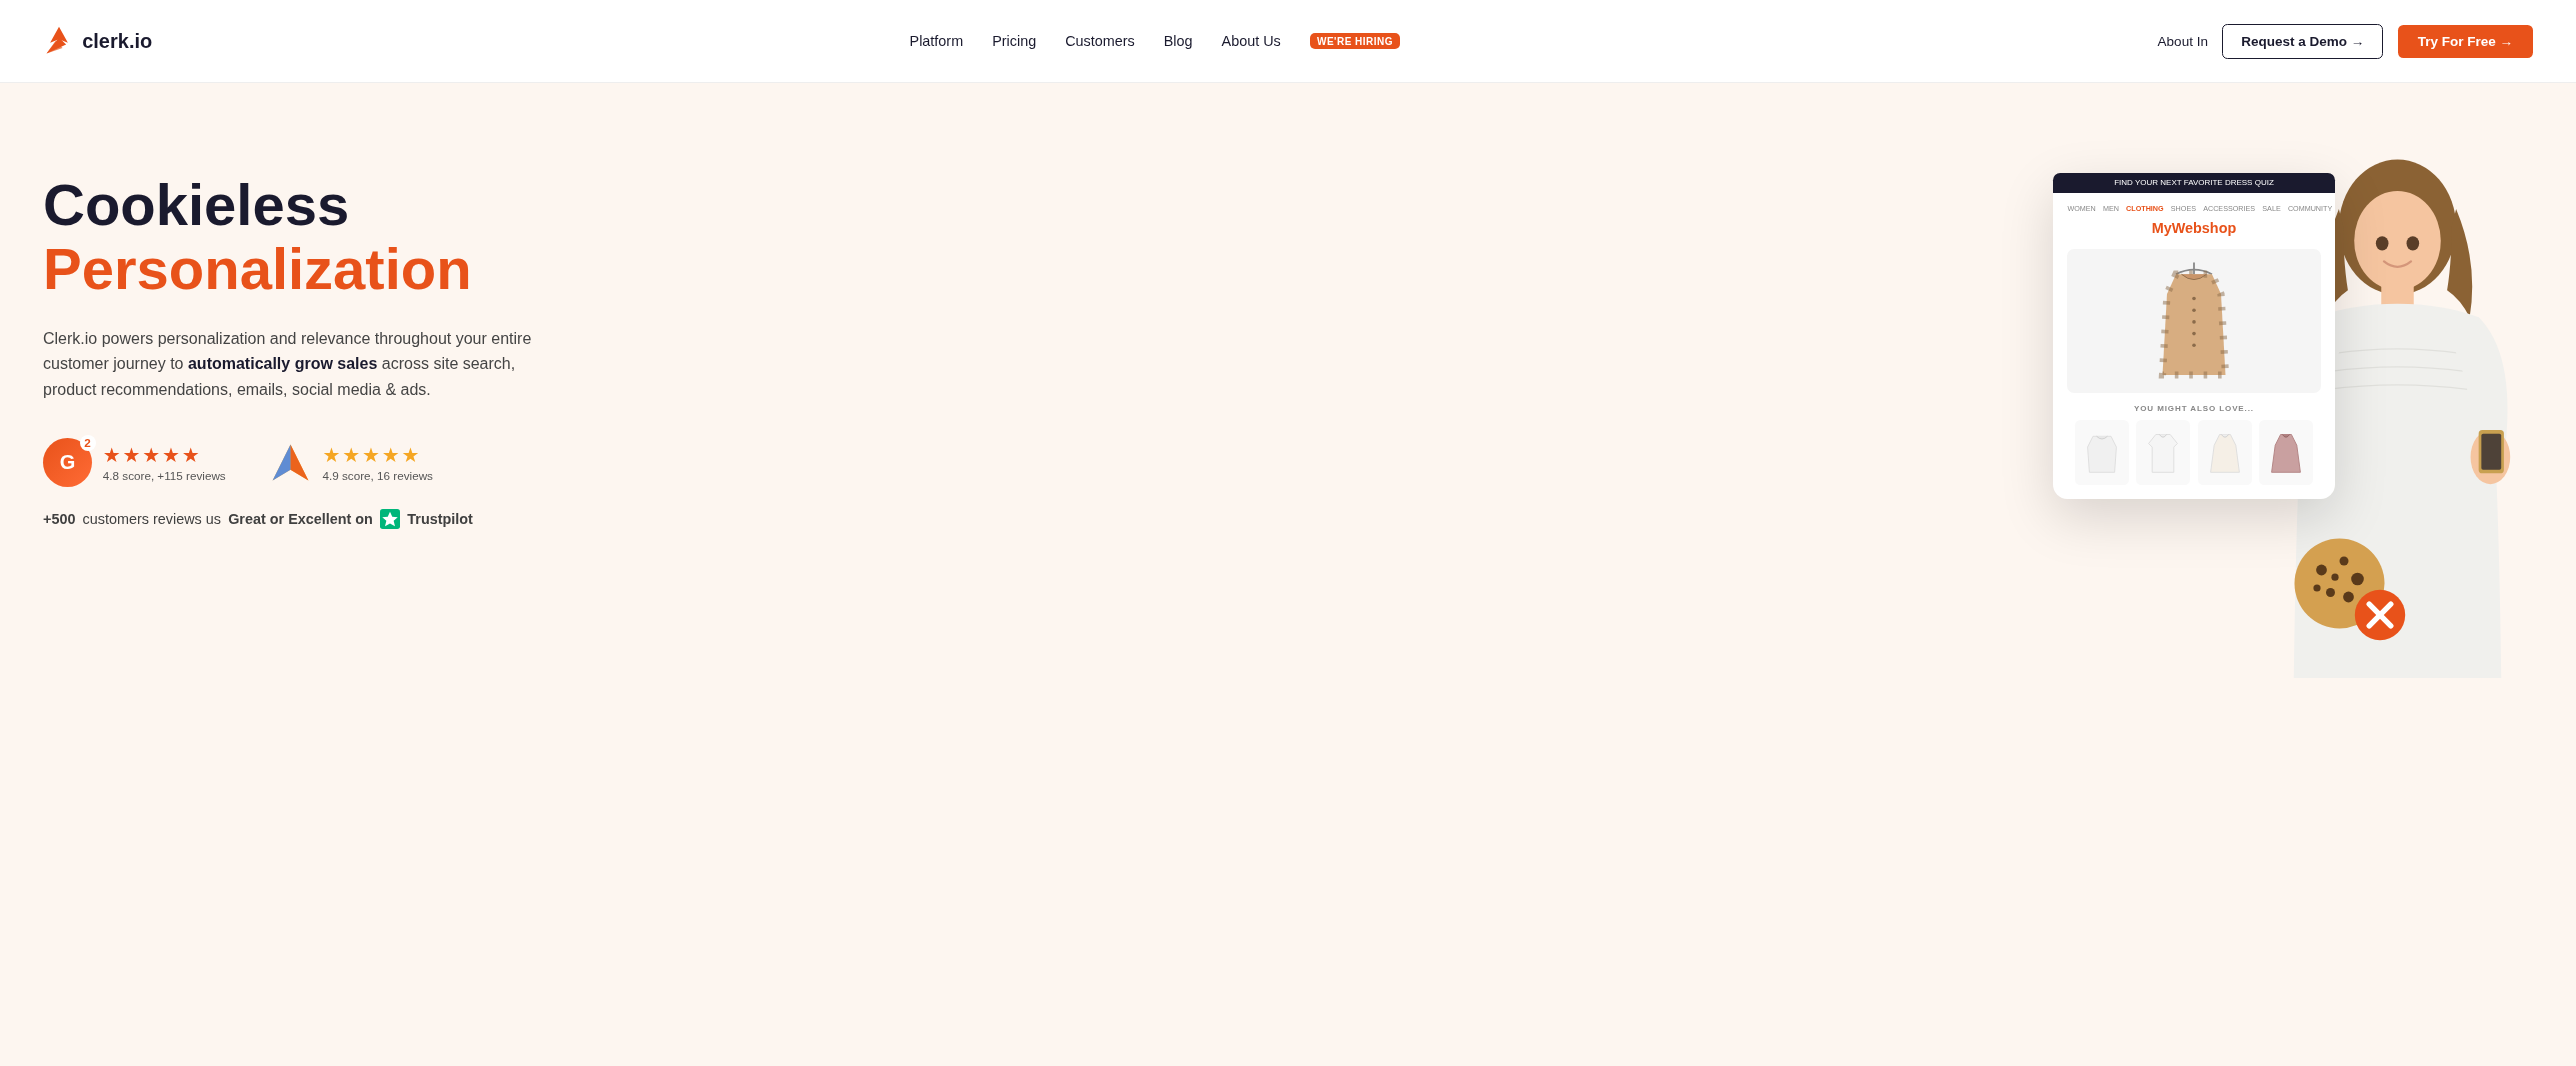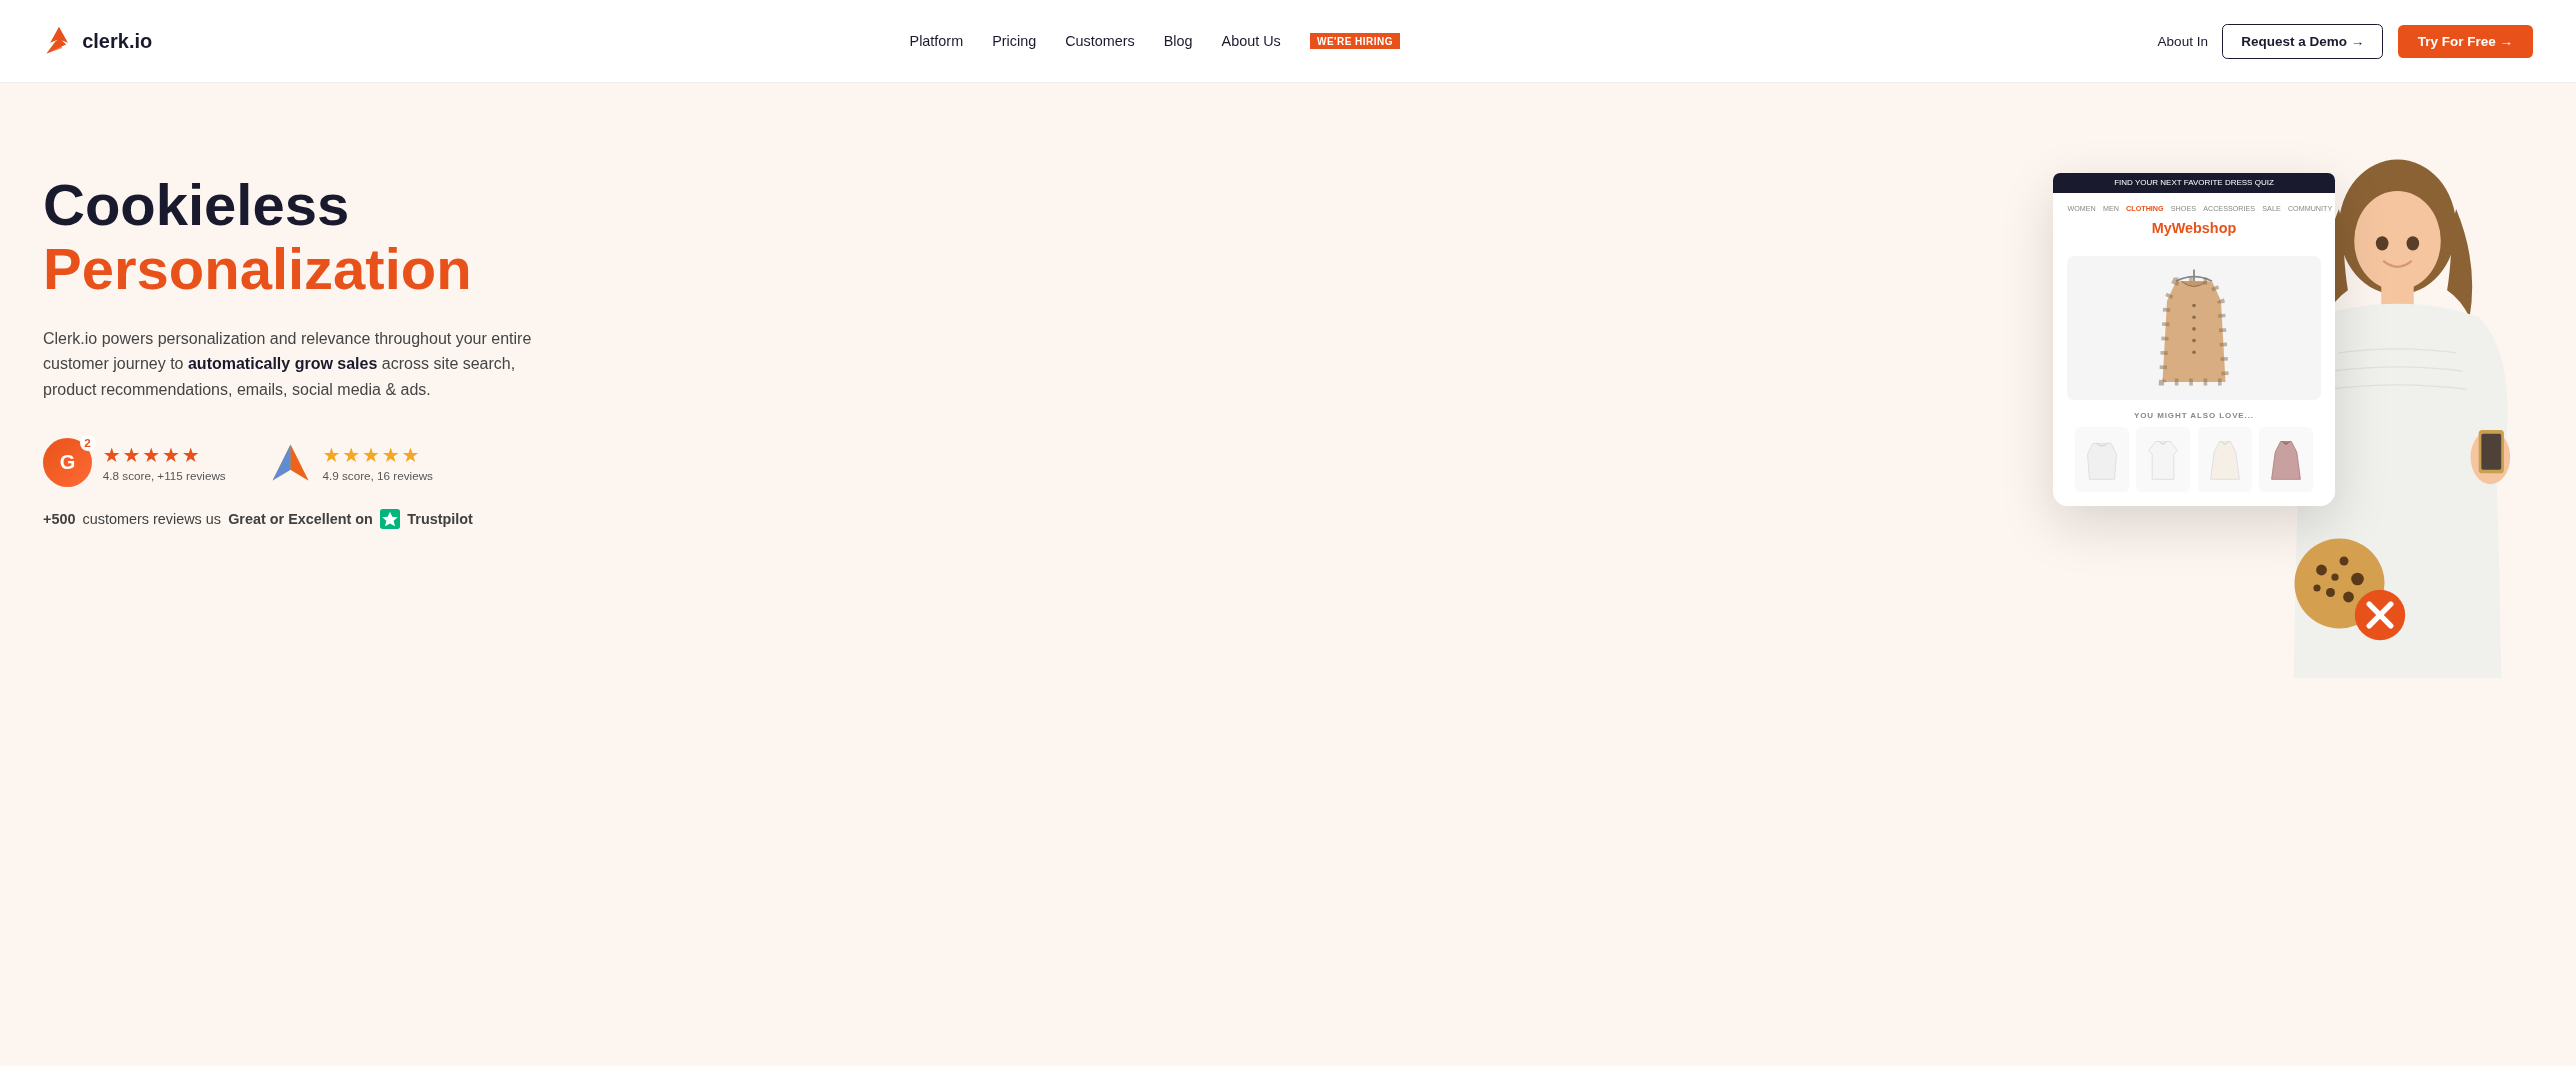--- a/index.html
+++ b/index.html
@@ -10,21 +10,21 @@
       display: flex; align-items: center; justify-content: space-between;
       padding: 0 43px; height: 83px; background: #fff;
       border-bottom: 0.9px solid #eee; position: sticky; top: 0; z-index: 100;
     }
     .nav-logo { display: flex; align-items: center; gap: 7.2px; text-decoration: none; }
     .nav-logo-text { font-size: 20px; font-weight: 700; color: #1a1a2e; }
     .nav-links { display: flex; align-items: center; gap: 29px; }
     .nav-link { text-decoration: none; color: #1a1a2e; font-size: 14.4px; font-weight: 500; cursor: pointer; }
     .hiring-badge {
       background: #e8521a; color: #fff; font-size: 10px; font-weight: 700;
-      padding: 2.7px 7.2px; border-radius: 0; letter-spacing: 0.5px;
+      padding: 2.7px 7.2px; border-radius: 5px; letter-spacing: 0.5px;
     }
     .nav-actions { display: flex; align-items: center; gap: 14.4px; }
     .sign-in-link { font-size: 13.5px; color: #1a1a2e; text-decoration: none; font-weight: 500; cursor: pointer; }
     .request-demo-btn {
       padding: 9px 18px; border: 1.8px solid #1a1a2e; background: transparent;
       color: #1a1a2e; font-size: 13.5px; font-weight: 600; border-radius: 5.4px;
       cursor: pointer; display: flex; align-items: center; gap: 7.2px;
     }
     .try-free-btn {
       padding: 9px 20px; border: none; background: #e8521a;
@@ -91,21 +91,21 @@
       background: #1a1a2e; color: #fff; padding: 5.4px 10.8px;
       border-radius: 7.2px 7.2px 0 0; font-size: 8px; text-align: center;
       margin: -14.4px -14.4px 10.8px -14.4px; border-radius: 7.2px 7.2px 0 0;
     }
     .shop-nav-bar {
       display: flex; gap: 7.2px; font-size: 7.2px; color: #888;
       margin-bottom: 7.2px; align-items: center;
     }
     .shop-nav-bar span { cursor: pointer; }
     .shop-nav-bar span.active { color: #e8521a; font-weight: 700; }
-    .shop-brand { font-size: 14.4px; font-weight: 700; color: #e8521a; text-align: center; margin-bottom: 20px; }
+    .shop-brand { font-size: 14.4px; font-weight: 700; color: #e8521a; text-align: center; margin-bottom: 13px; }
     .shop-product-img {
       width: 100%; height: 144px; background: #f5f5f5;
       border-radius: 7.2px; display: flex; align-items: center; justify-content: center;
       margin-bottom: 10.8px;
     }
     
     .shop-section-label { font-size: 8px; font-weight: 700; color: #888; text-align: center; margin-bottom: 7.2px; letter-spacing: 0.9px; }
     .shop-thumbnails { display: flex; gap: 7.2px; justify-content: center; }
     .shop-thumb {
       width: 54px; height: 65px; background: #f9f9f9;

